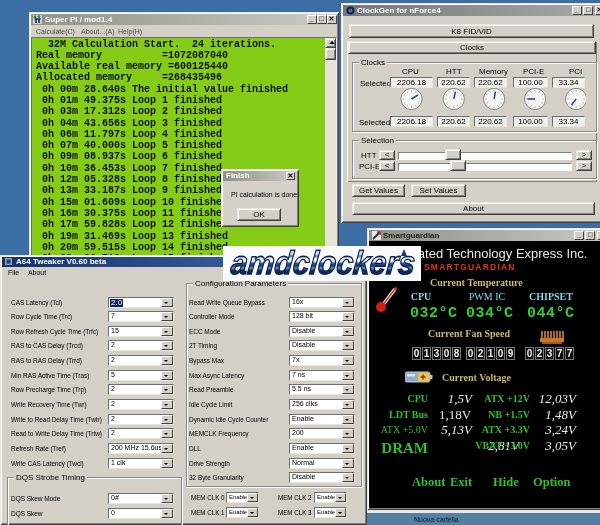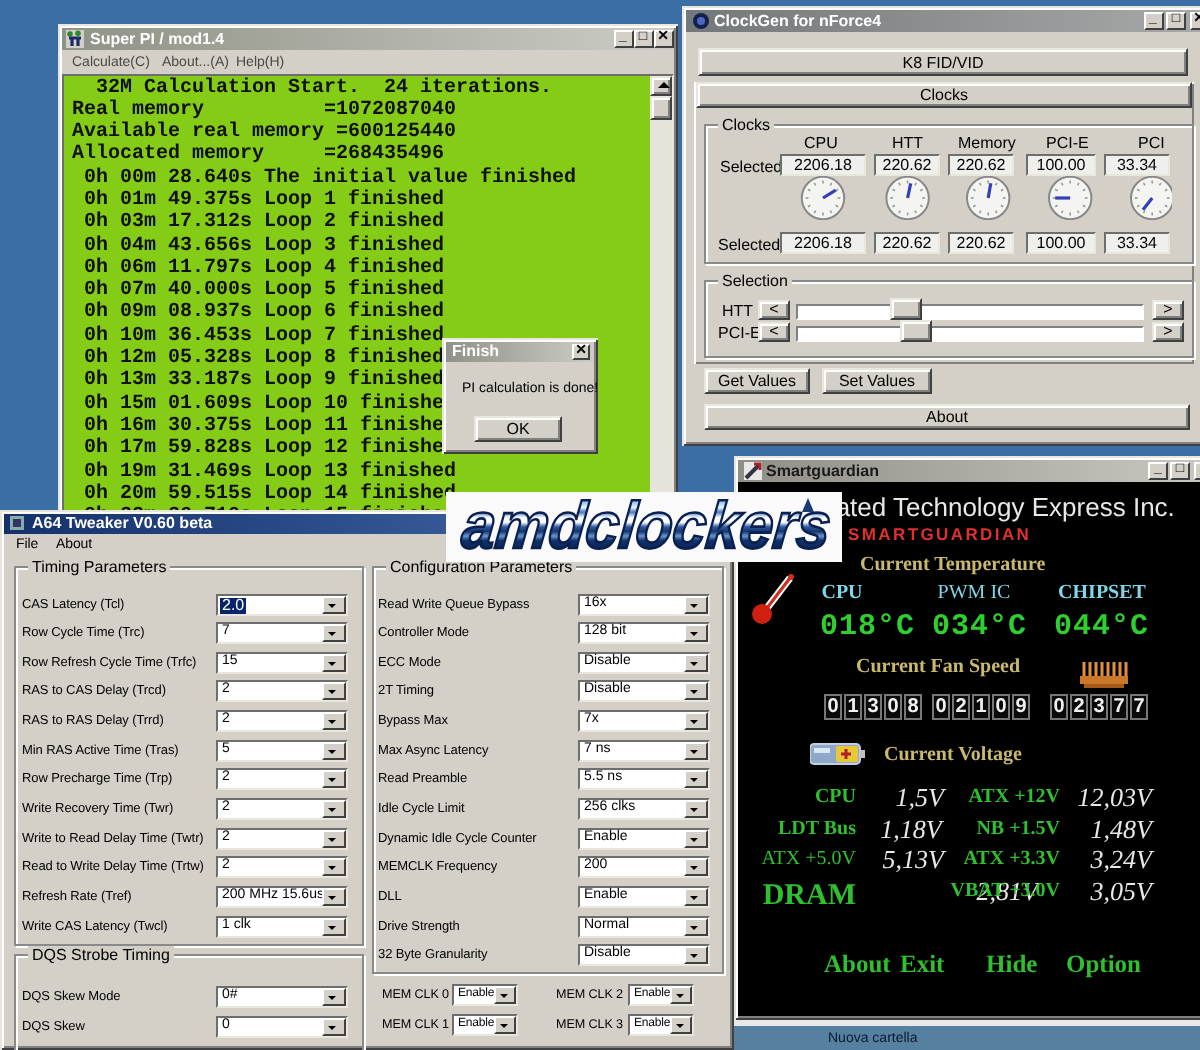--- a/index.html
+++ b/index.html
@@ -247,21 +247,21 @@
         <line x1="8" y1="20" x2="21" y2="3" stroke="#fff" stroke-width="3.5"></line>
         <line x1="8" y1="20" x2="21" y2="3" stroke="#D03020" stroke-width="1.6"></line>
         <circle cx="7" cy="21" r="5" fill="#D02010"></circle>
         <circle cx="21.5" cy="2.5" r="1.5" fill="#D03020"></circle>
       </svg>
     </div>
     <div class="abs serif" style="left:61px;top:36px;color:#C9B96E;font-weight:bold;font-size:10px;">Current Temperature</div>
     <div class="abs serif" style="left:30px;top:50px;width:44px;text-align:center;color:#7FD6E8;font-weight:bold;font-size:10px;">CPU</div>
     <div class="abs serif" style="left:88px;top:50px;width:60px;text-align:center;color:#7FD6E8;font-weight:normal;font-size:10px;">PWM IC</div>
     <div class="abs serif" style="left:150px;top:50px;width:64px;text-align:center;color:#7FD6E8;font-weight:bold;font-size:10px;">CHIPSET</div>
-    <div class="abs mono" style="left:41px;top:64px;color:#2FCF2F;font-weight:bold;font-size:15px;letter-spacing:0.5px;">018°C</div>
+    <div class="abs mono" style="left:41px;top:64px;color:#2FCF2F;font-weight:bold;font-size:15px;letter-spacing:0.5px;">032°C</div>
     <div class="abs mono" style="left:97px;top:64px;color:#2FCF2F;font-weight:bold;font-size:15px;letter-spacing:0.5px;">034°C</div>
     <div class="abs mono" style="left:158px;top:64px;color:#2FCF2F;font-weight:bold;font-size:15px;letter-spacing:0.5px;">044°C</div>
     <div class="abs serif" style="left:59px;top:87px;color:#C9B96E;font-weight:bold;font-size:10px;">Current Fan Speed</div>
 
     <div class="abs" style="left:170px;top:88px;">
       <svg width="26" height="18">
         <rect x="1" y="9" width="24" height="4" fill="#C87828"></rect>
         <rect x="3" y="13" width="20" height="2" fill="#A85818"></rect>
         <g stroke="#E09040" stroke-width="1.5">
           <line x1="3" y1="2" x2="3" y2="9"></line>
@@ -304,21 +304,21 @@
       </svg>
     </div>
     <div class="abs serif" style="left:73px;top:131px;color:#C9B96E;font-weight:bold;font-size:10px;">Current Voltage</div>
 
     <div class="abs serif" id="volts" style="left:0;top:152px;width:229px;">
           <div style="position:absolute;right:170px;top:0px;color:#2FBF2F;font-weight:bold;font-size:10px;">CPU</div>
           <div style="position:absolute;left:70px;top:-2px;width:33px;text-align:right;color:#E8E8E8;font-style:italic;font-size:13px;">1,5V</div>
           <div style="position:absolute;right:68px;top:0px;color:#2FBF2F;font-weight:bold;font-size:10px;">ATX +12V</div>
           <div style="position:absolute;left:161px;top:-2px;width:46px;text-align:right;color:#E8E8E8;font-style:italic;font-size:13px;">12,03V</div>
           <div style="position:absolute;right:170px;top:15.5px;color:#2FBF2F;font-weight:bold;font-size:10px;">LDT Bus</div>
-          <div style="position:absolute;left:70px;top:13.5px;width:33px;text-align:center;color:#E8E8E8;font-style:italic;font-size:13px;">1,18V</div>
+          <div style="position:absolute;left:70px;top:13.5px;width:33px;text-align:left;color:#E8E8E8;font-size:13px;">1,18V</div>
           <div style="position:absolute;right:68px;top:15.5px;color:#2FBF2F;font-weight:bold;font-size:10px;">NB +1.5V</div>
           <div style="position:absolute;left:161px;top:13.5px;width:46px;text-align:right;color:#E8E8E8;font-style:italic;font-size:13px;">1,48V</div>
           <div style="position:absolute;right:170px;top:31px;color:#2FBF2F;font-weight:normal;font-size:10px;">ATX +5.0V</div>
           <div style="position:absolute;left:70px;top:29px;width:33px;text-align:right;color:#E8E8E8;font-style:italic;font-size:13px;">5,13V</div>
           <div style="position:absolute;right:68px;top:31px;color:#2FBF2F;font-weight:bold;font-size:10px;">ATX +3.3V</div>
           <div style="position:absolute;left:161px;top:29px;width:46px;text-align:right;color:#E8E8E8;font-style:italic;font-size:13px;">3,24V</div>
           <div style="position:absolute;right:170px;top:46.5px;color:#2FBF2F;font-weight:bold;font-size:15px;">DRAM</div>
           <div style="position:absolute;left:70px;top:44.5px;width:33px;text-align:right;color:#E8E8E8;font-style:italic;font-size:13px;margin-left:47px;">2,81V</div>
           <div style="position:absolute;right:68px;top:46.5px;color:#2FBF2F;font-weight:bold;font-size:10px;">VBAT +3.0V</div>
           <div style="position:absolute;left:161px;top:44.5px;width:46px;text-align:right;color:#E8E8E8;font-style:italic;font-size:13px;">3,05V</div>
@@ -339,23 +339,20 @@
             <rect x="2.5" y="2.5" width="4" height="4" fill="#336"></rect>
           </svg>
     </div>
     <div class="tbtxt" style="top:0px;">A64 Tweaker V0.60 beta</div>
   </div>
   <div class="abs" style="left:2px;top:12px;width:363px;height:11px;background:#D4D0C8;">
     <span class="lbl" style="left:6px;top:1px;font-size:7px;">File</span>
     <span class="lbl" style="left:26px;top:1px;font-size:7px;">About</span>
   </div>
 
-  <div class="grp" style="left:7px;top:28px;width:173px;height:188px;">
-    <span class="glabel">Timing Parameters</span>
-  </div>
   <div id="timing">
         <span class="lbl" style="left:11px;top:42.5px;">CAS Latency (Tcl)</span>
         <div class="combo" style="left:108px;top:41.5px;width:66px;">
           <span style="position:absolute;left:1px;top:1px;background:#0A246A;color:#fff;padding:0 1px;font-size:8px;line-height:8px;">2.0</span>
           <span class="da"></span>
         </div>
         <span class="lbl" style="left:11px;top:57.15px;">Row Cycle Time (Trc)</span>
         <div class="combo" style="left:108px;top:56.15px;width:66px;">
           <span class="val">7</span>
           <span class="da"></span>

